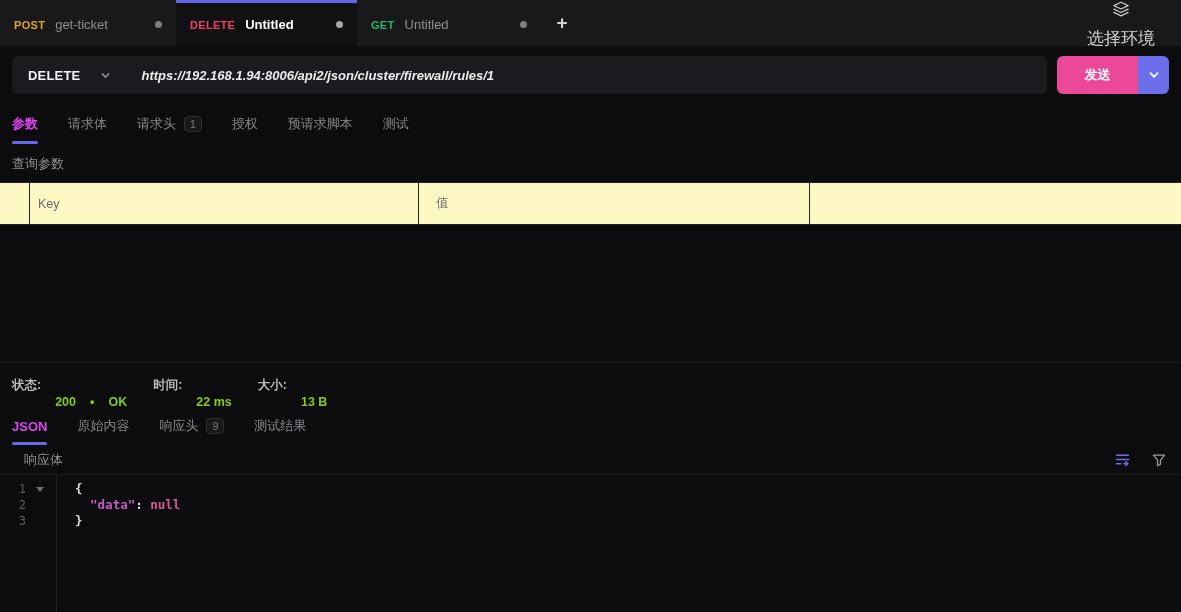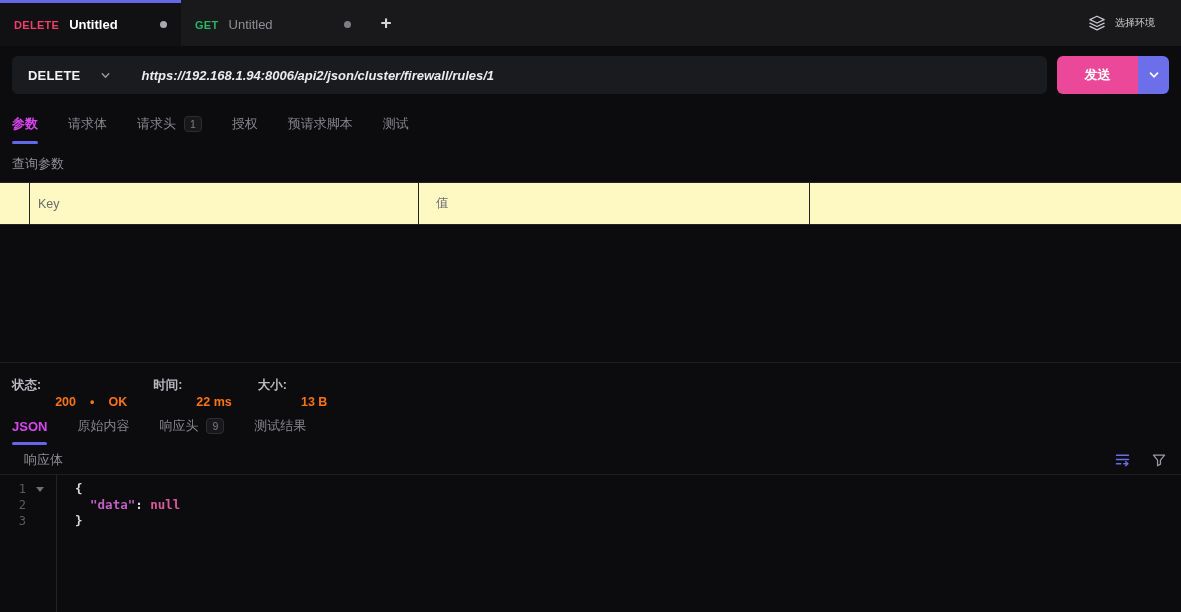--- a/index.html
+++ b/index.html
@@ -21,21 +21,21 @@
   .m-post   { color:#dfa32b; }
   .m-delete { color:#f03e68; }
   .m-get    { color:#27b567; }
   .tab .tab-title { font-size:13px; color:#8e8e93; }
   .tab-delete .tab-title { color:#ffffff; font-weight:bold; }
   .tab .dot { width:7px; height:7px; border-radius:50%; background:#7e7e85; margin-left:auto; }
   .tab-delete .dot { background:#a9a9b0; }
   .newtab { width:42px; display:flex; align-items:center; justify-content:center;
             color:#d4d4d8; font-size:19px; font-weight:bold; cursor:pointer; }
   .envbox { margin-left:auto; display:flex; align-items:center; gap:9px; padding-right:26px;
-            color:#d3d3d7; font-size:10px; cursor:pointer; }
+            color:#d3d3d7; font-size:17px; cursor:pointer;flex-direction:column; }
 
   
   .url-row { height:58px; display:flex; align-items:center; gap:10px; padding:0 12px; flex:none; }
   .url-bar { flex:1; height:38px; background:#1a1b1e; border-radius:6px; display:flex; align-items:center; }
   .method-select { display:flex; align-items:center; gap:20px; padding:0 16px; cursor:pointer; }
   .method-select .mtext { font-size:13px; font-weight:bold; color:#f2f2f4; letter-spacing:.2px; }
   .url-text { font-size:13px; font-weight:bold; color:#ececee; margin-left:14px; white-space:nowrap;font-style:italic; }
   .send-btn { display:flex; height:38px; border-radius:6px; overflow:hidden; flex:none; cursor:pointer; }
   .send-main { width:81px; background:#ec4899; color:#fff; font-size:13px; font-weight:bold;
                display:flex; align-items:center; justify-content:center; }
@@ -62,21 +62,21 @@
   .pcell.c-val   { width:391px; padding-left:17px; }
   .pcell.c-desc  { flex:1; padding-left:17px; border-right:none; }
 
   .spacer { flex:1; }
 
   
   .status-row { height:45px; border-top:1px solid #1e1e22; display:flex; align-items:center;
                 gap:26px; padding:0 12px; font-size:12.5px; flex:none; }
   .sgroup { display:flex; align-items:center; gap:14px; }
   .slabel { color:#b9b9bf; font-weight:bold; }
-  .sval { color:#f97316; font-weight:bold;margin-top:33px; }
+  .sval { color:#84cc16; font-weight:bold;margin-top:33px; }
 
   
   .resp-head { height:30px; display:flex; align-items:center; padding:0 14px 0 12px;
                border-bottom:1px solid #1e1e22; flex:none; }
   .resp-head .rlabel { font-size:13px; color:#8e8e95;padding-left:12px; }
   .resp-icons { margin-left:auto; display:flex; align-items:center; gap:20px; }
   .icon-btn { display:flex; align-items:center; cursor:pointer; }
 
   
   .code-area { flex:1; display:flex; font-family:"DejaVu Sans Mono", monospace; font-size:12.5px; }
@@ -87,20 +87,25 @@
   .fold-caret { width:0; height:0; border-left:4px solid transparent; border-right:4px solid transparent;
                 border-top:5px solid #6f6f76; }
   .code { padding:6px 0 0 18px; white-space:pre; line-height:16px; font-weight:bold; color:#dcdce0; }
   .tok-key  { color:#c05fc0; }
   .tok-null { color:#d85a9e; }
 </style>
 </head>
 <body>
 
 <div class="topbar">
+  <div class="tab tab-post">
+    <span class="method m-post">POST</span>
+    <span class="tab-title">get-ticket</span>
+    <span class="dot"></span>
+  </div>
   <div class="tab tab-delete">
     <span class="method m-delete">DELETE</span>
     <span class="tab-title">Untitled</span>
     <span class="dot"></span>
   </div>
   <div class="tab tab-get">
     <span class="method m-get">GET</span>
     <span class="tab-title">Untitled</span>
     <span class="dot"></span>
   </div>

